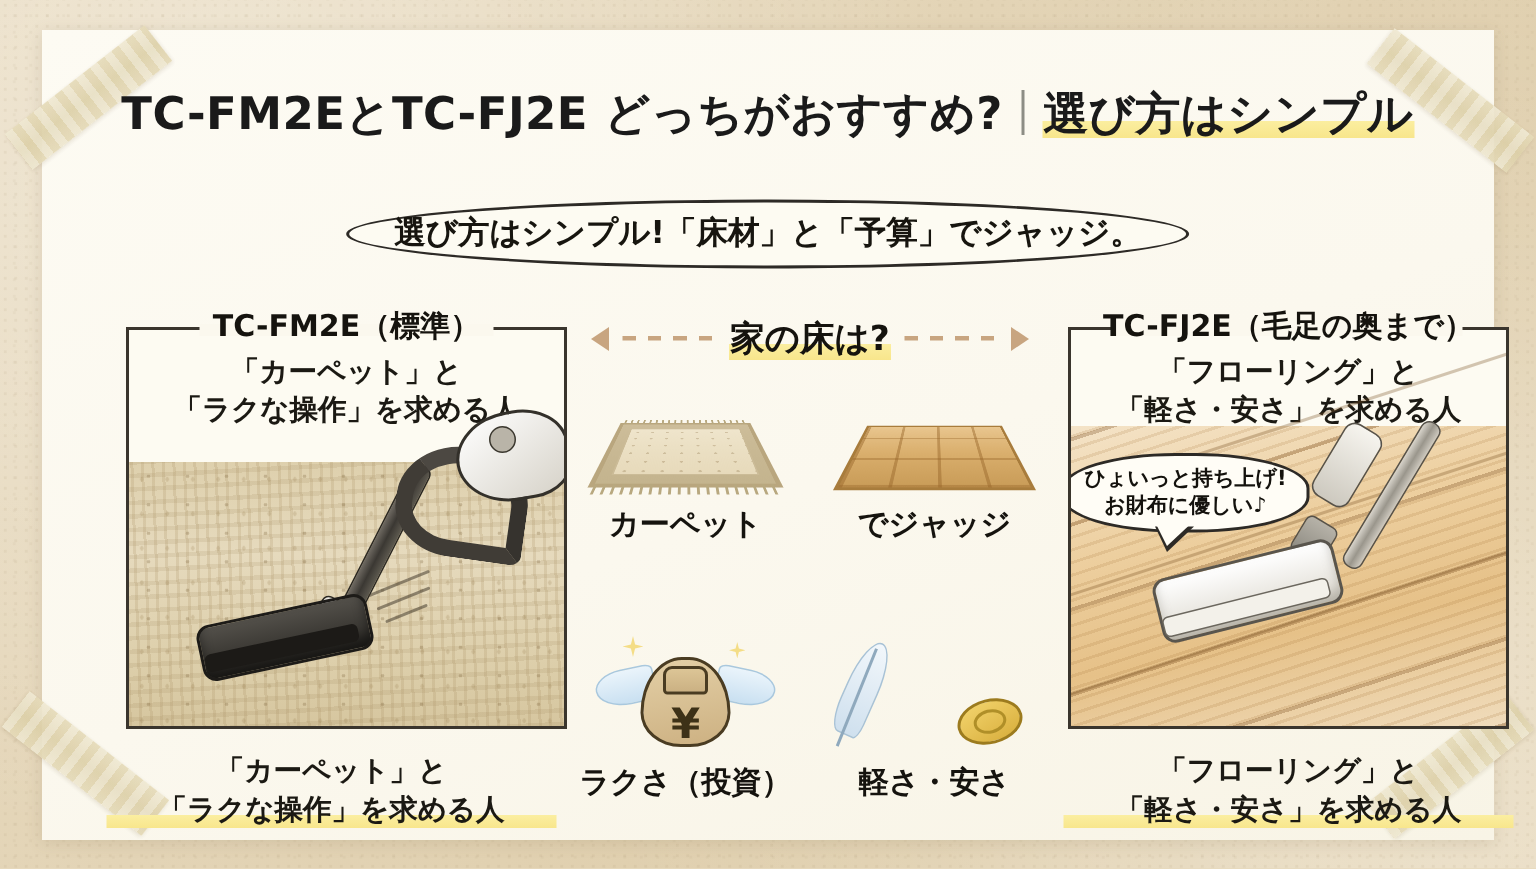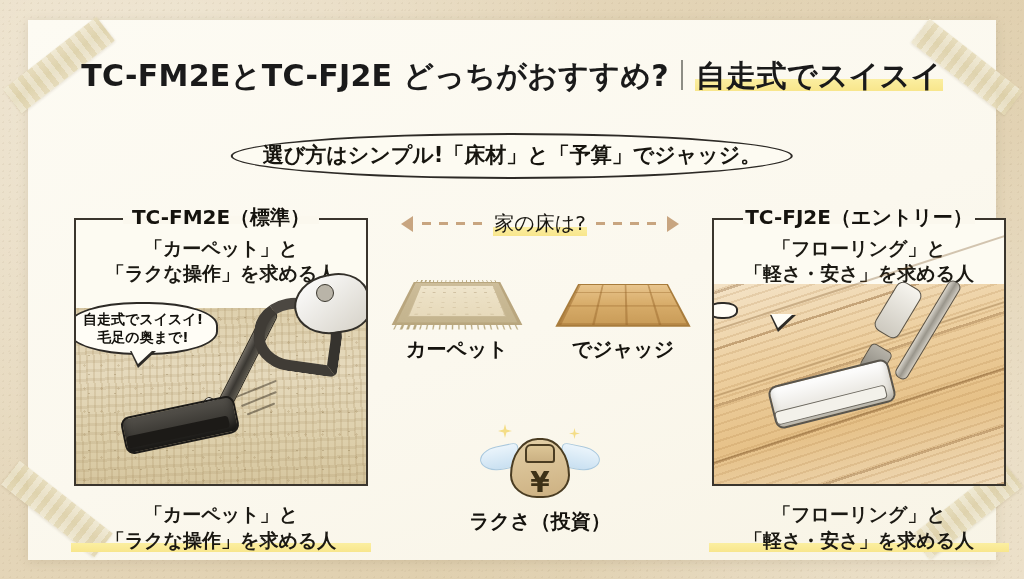--- a/index.html
+++ b/index.html
@@ -115,21 +115,21 @@
   
   .panel {
     position: absolute;
     top: 198px;
     width: 294px;
     height: 268px;
     border: 2.5px solid #3a352d;
     background: #fdfbf2;
     box-sizing: border-box;
   }
-  #panel-left  { left: 46px;  }
+  #panel-left  { left: 56px;  }
   #panel-right { left: 684px; }
 
   
   .panel-notch {
     position: absolute;
     top: -4px;
     left: 50%;
     transform: translateX(-50%);
     height: 8px;
     width: 196px;
@@ -264,22 +264,22 @@
     left: 346px;
     width: 332px;
     display: flex;
     align-items: center;
     justify-content: center;
     gap: 9px;
   }
   #q-floor    { top: 190px; }
   #q-priority { top: 362px; }
   .q-label {
-    font-size: 20px;
-    font-weight: normal;
+    font-size: 23px;
+    font-weight: bold;
     color: #15130e;
     white-space: nowrap;
   }
   .dashes {
     flex: 0 0 auto;
     width: 62px;
     height: 3px;
     background: repeating-linear-gradient(90deg, #c8a580 0 9px, transparent 9px 17px);
   }
   .arrow-h {
@@ -440,21 +440,21 @@
   <div id="card">
 
     <div class="tape tl"></div>
     <div class="tape tr"></div>
     <div class="tape bl"></div>
     <div class="tape br"></div>
 
     <div id="title-row">
       <span class="title-text">TC-FM2EとTC-FJ2E どっちがおすすめ?</span>
       <span class="title-divider"></span>
-      <span class="title-text hl">自走式でスイスイ</span>
+      <span class="title-text hl">選び方はシンプル</span>
     </div>
 
     <div id="subtitle-bubble">選び方はシンプル!「床材」と「予算」でジャッジ。</div>
 
     <div class="panel" id="panel-left">
       <div class="panel-notch"></div>
       <div class="panel-heading hl">TC-FM2E（標準）</div>
       <div class="panel-sub">
         <div>「カーペット」と</div>
         <div>「ラクな操作」を求める人</div>
@@ -487,30 +487,26 @@
                background:linear-gradient(150deg,#ffffff,#d6d2c8); border:2px solid #33302a;
                border-radius:50% 44% 36% 50%; transform:rotate(-10deg);"></div>
           <div style="position:absolute; left:240px; top:64px; width:16px; height:16px;
                background:#b9b4a8; border:1.5px solid #3b382f; border-radius:50%;"></div>
 
           <div class="motion-line" style="left:158px; top:168px; width:44px; transform:rotate(-22deg);"></div>
           <div class="motion-line" style="left:164px; top:178px; width:38px; transform:rotate(-22deg);"></div>
           <div class="motion-line" style="left:170px; top:188px; width:30px; transform:rotate(-22deg);"></div>
         </div>
 
-        <div class="speech">
-          <div>自走式でスイスイ!</div>
-          <div>毛足の奥まで!</div>
-        </div>
       </div>
     </div>
 
     <div class="panel" id="panel-right">
       <div class="panel-notch" style="width:232px;"></div>
-      <div class="panel-heading hl">TC-FJ2E（エントリー）</div>
+      <div class="panel-heading hl">TC-FJ2E（毛足の奥まで）</div>
       <div class="panel-sub">
         <div>「フローリング」と</div>
         <div>「軽さ・安さ」を求める人</div>
       </div>
 
       <div class="scene">
         <div class="wood-floor">
           <div class="wood-seam" style="left:-20px; top:52px;  width:360px; transform:rotate(-18deg);"></div>
           <div class="wood-seam" style="left:-20px; top:118px; width:360px; transform:rotate(-18deg);"></div>
           <div class="wood-seam" style="left:-20px; top:184px; width:360px; transform:rotate(-18deg);"></div>
@@ -527,20 +523,22 @@
                background:linear-gradient(180deg,#b6b2a8,#8d8a81); border:1.5px solid #56524a;
                border-radius:5px; transform:rotate(31deg);"></div>
           <div class="vac-head" style="left:56px; top:152px; width:120px; height:40px;
                background:linear-gradient(180deg,#ffffff,#ddd9cf); border:2px solid #59554d;
                transform: rotate(-14deg); box-shadow: inset 0 -5px 7px rgba(110,105,95,0.35);"></div>
           <div style="position:absolute; left:60px; top:178px; width:112px; height:12px;
                background:#f3f1ea; border:1.5px solid #6b675e; border-radius:4px; transform:rotate(-14deg);"></div>
         </div>
 
         <div class="speech">
+          <div>ひょいっと持ち上げ!</div>
+          <div>お財布に優しい♪</div>
         </div>
       </div>
     </div>
 
     <div class="center-q" id="q-floor">
       <span class="arrow-h left"></span>
       <span class="dashes"></span>
       <span class="q-label hl">家の床は?</span>
       <span class="dashes"></span>
       <span class="arrow-h right"></span>
@@ -575,20 +573,27 @@
             <div class="wing l"></div>
             <div class="wing r"></div>
             <div class="bag">
               <div class="bag-neck"></div>
               <div class="yen">¥</div>
             </div>
           </div>
         </div>
         <div class="icon-label">ラクさ（投資）</div>
       </div>
+      <div class="icon-cell">
+        <div class="icon-art">
+          <div class="feather"></div>
+          <div class="coin"></div>
+        </div>
+        <div class="icon-label">軽さ・安さ</div>
+      </div>
     </div>
 
     <div class="bottom-caption" id="caption-left">
       <div>「カーペット」と</div>
       <div class="hl">「ラクな操作」を求める人</div>
     </div>
     <div class="bottom-caption" id="caption-right">
       <div>「フローリング」と</div>
       <div class="hl">「軽さ・安さ」を求める人</div>
     </div>

